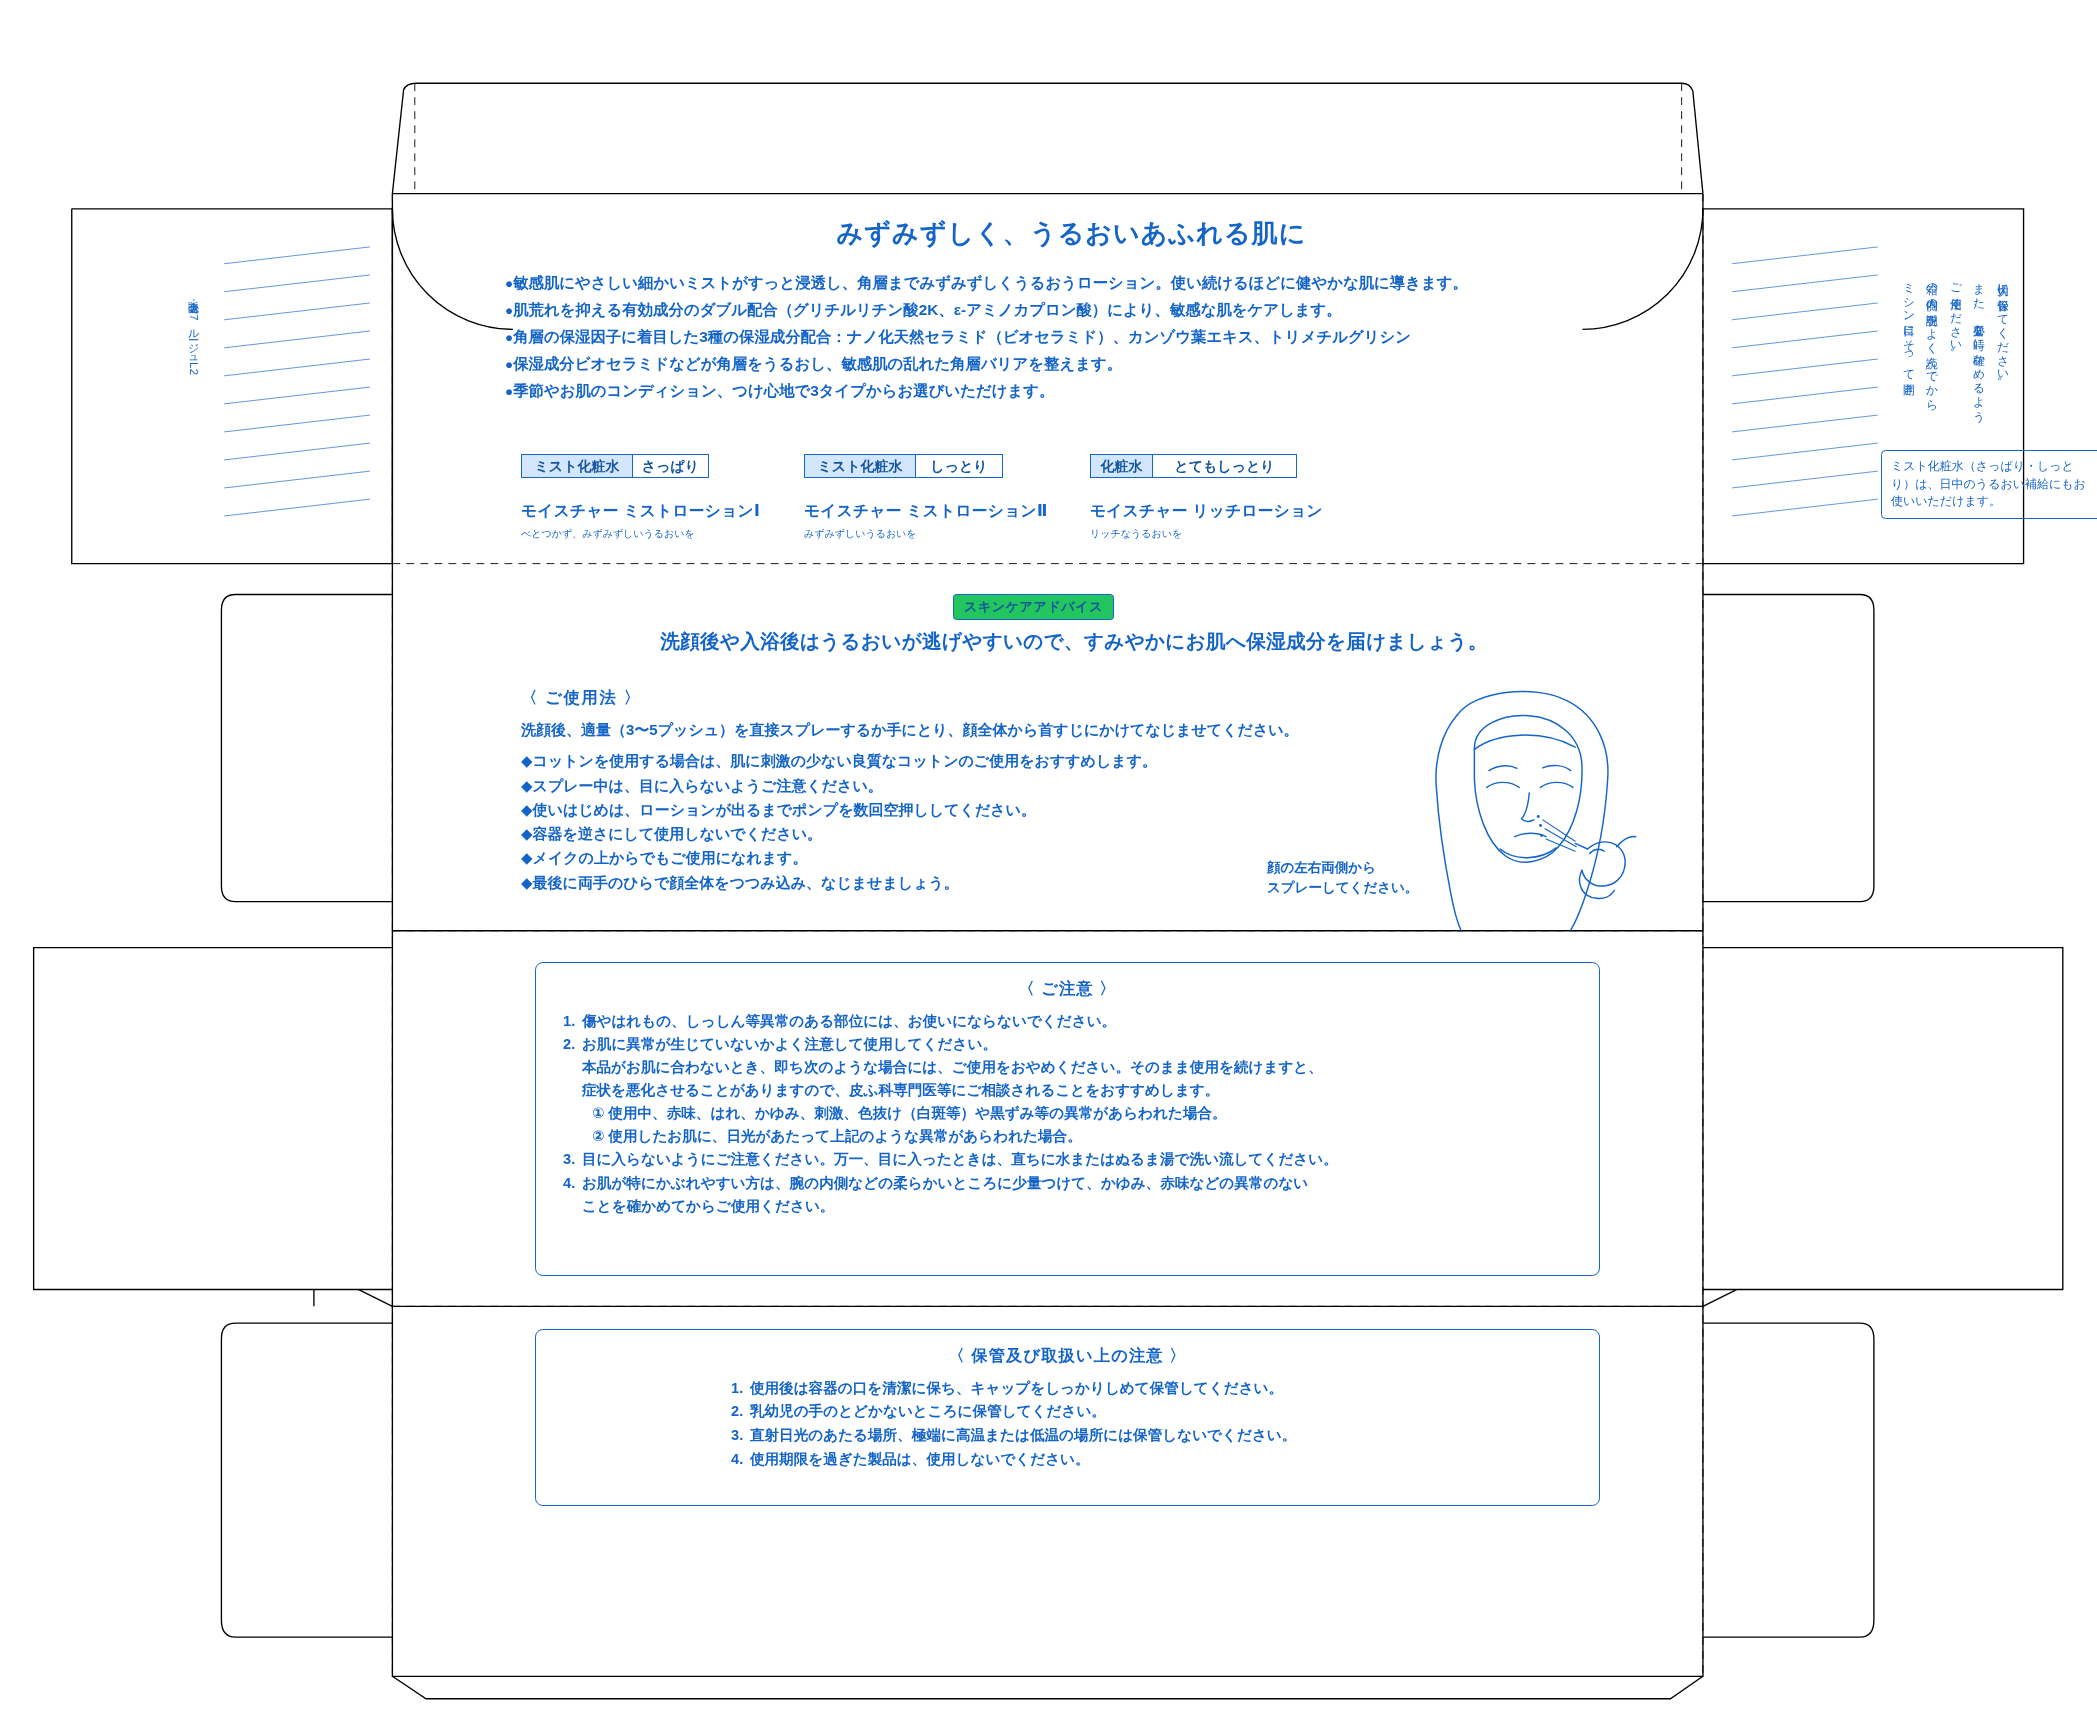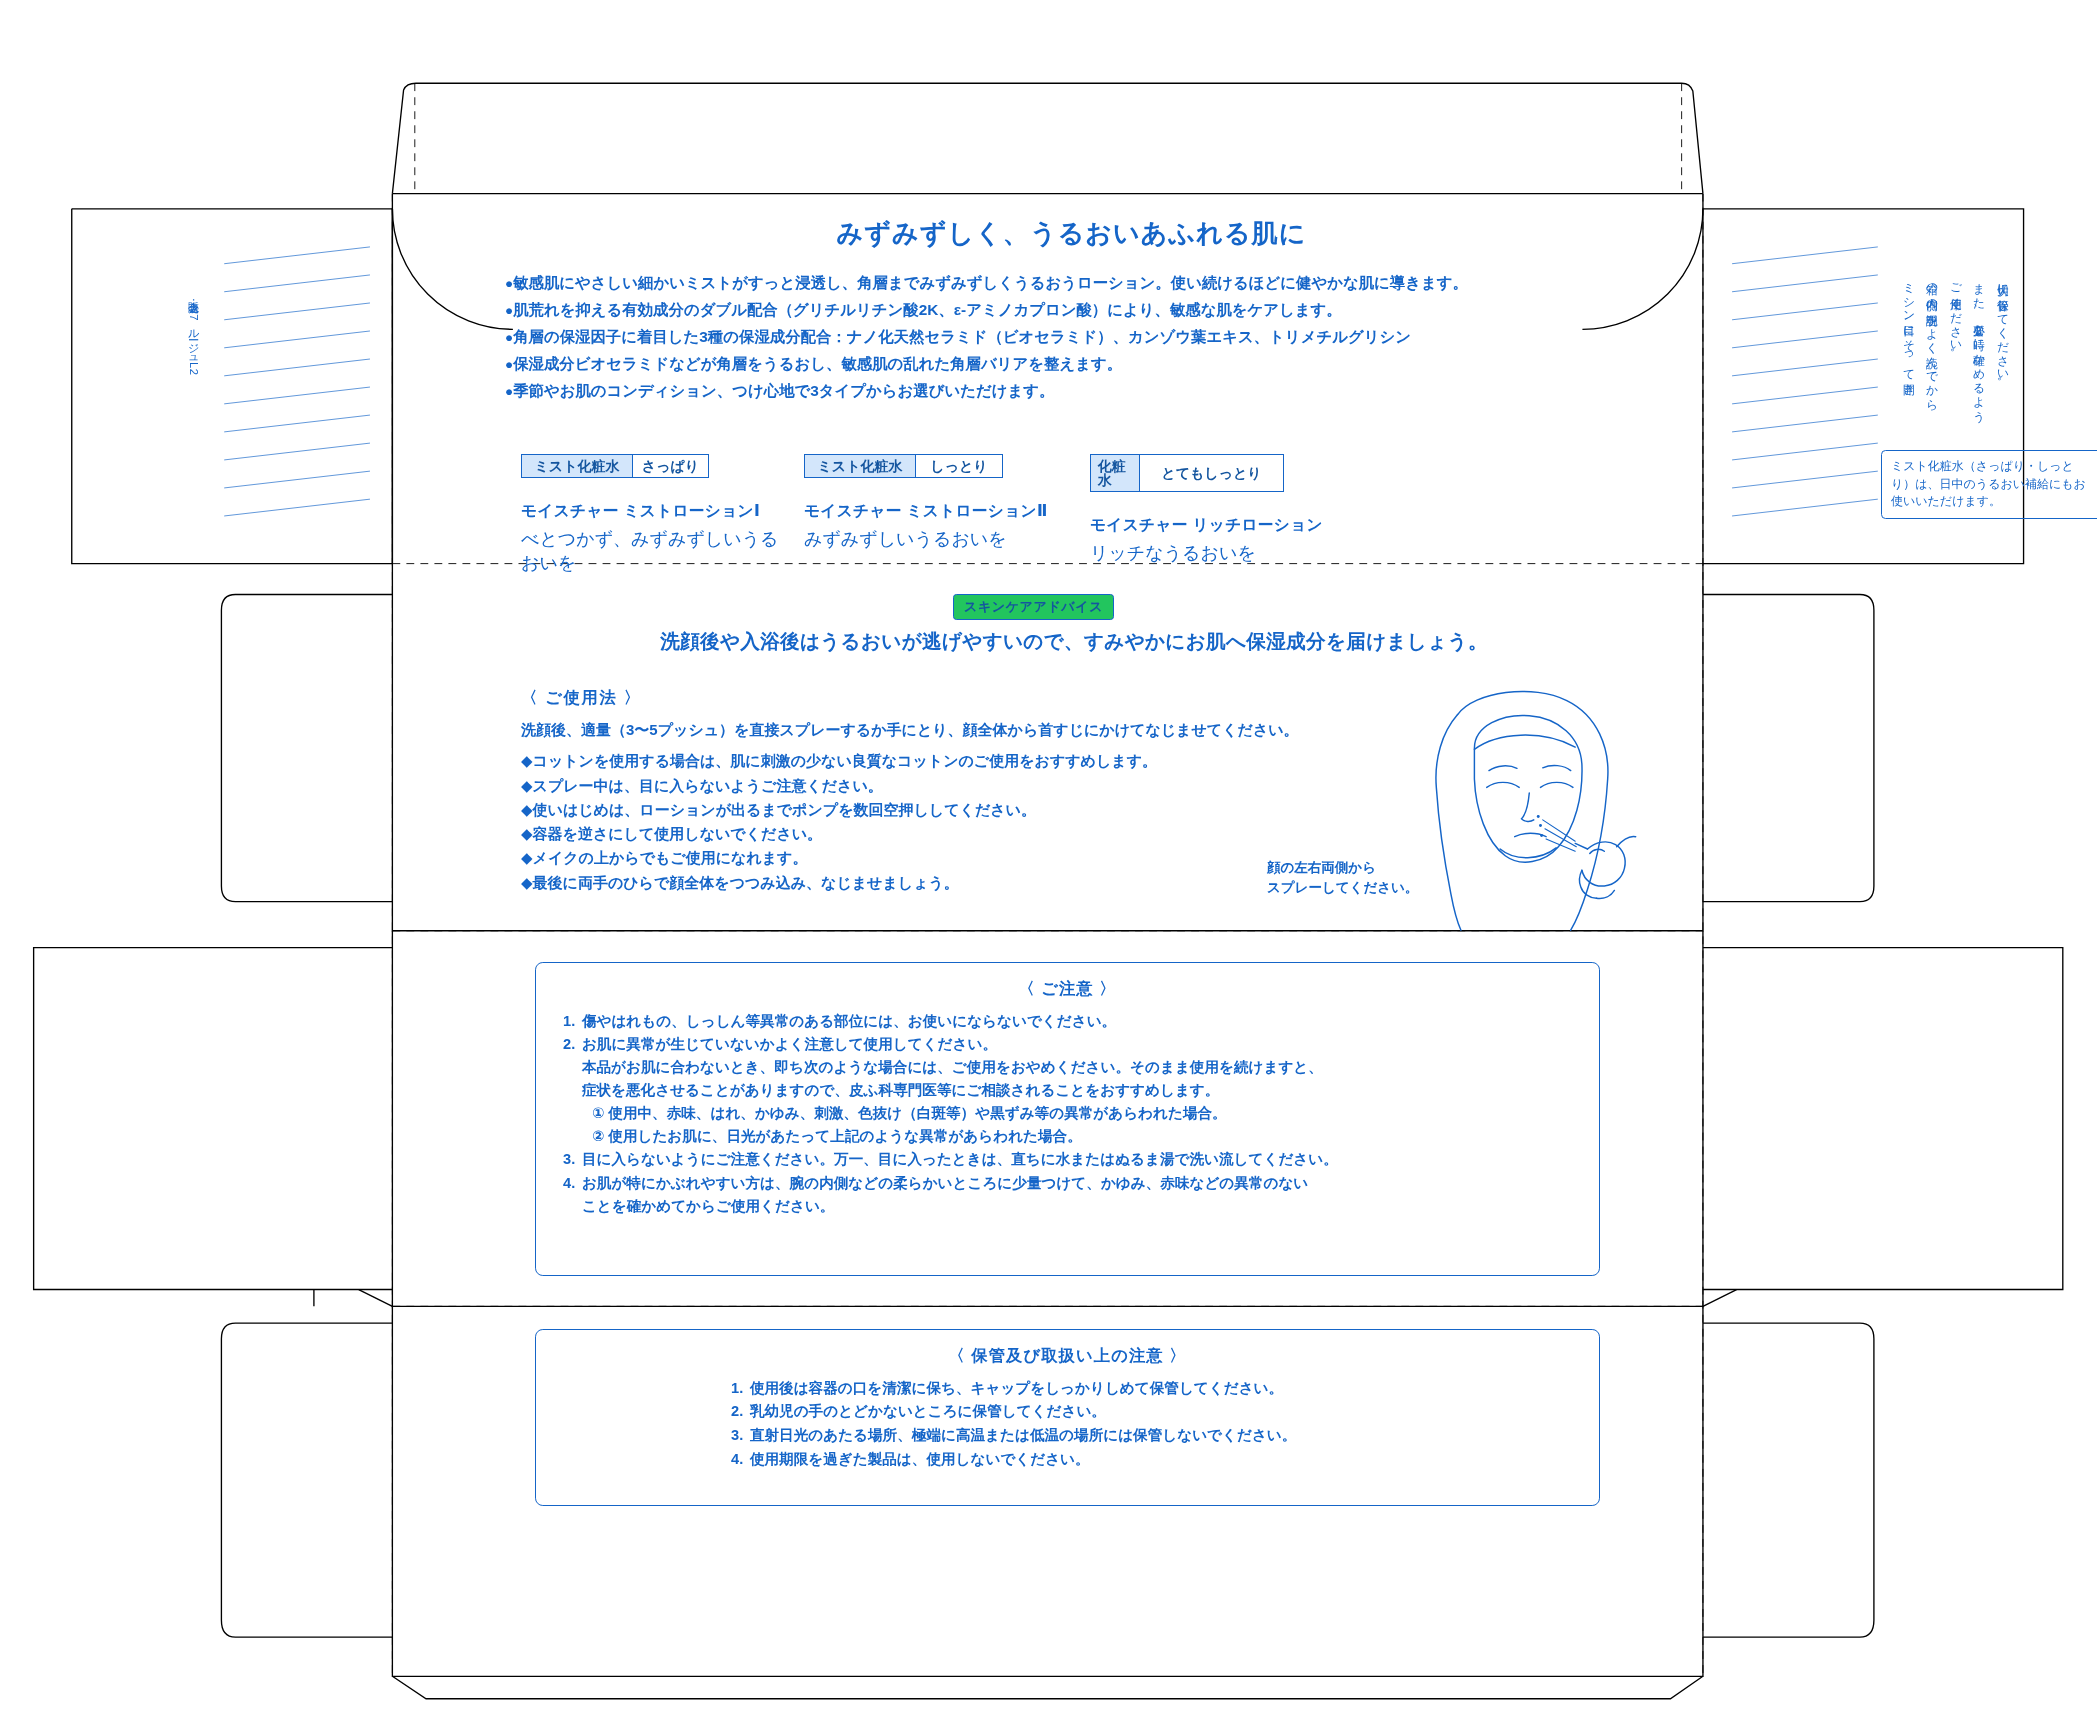--- a/index.html
+++ b/index.html
@@ -78,21 +78,21 @@
   .chip.plain { background: #ffffff; color: #14559f; border-left: none; }
   .type-name {
     margin-top: 23px;
     font-size: 15.7px;
     font-weight: bold;
     color: #1565c8;
     letter-spacing: 0.3px;
   }
   .type-sub {
     margin-top: 5px;
-    font-size: 18px;
+    font-size: 10px;
     color: #1565c8;
   }
   #note-box {
     position: absolute;
     left: 1360px;
     top: -4.5px;
     width: 224px;
     border: 1.1px solid #1565c8;
     border-radius: 4.5px;
     padding: 7.8px 7.8px 7.8px 9px;
@@ -351,21 +351,21 @@
       <div class="chip-wrap">
         <span class="chip solid" style="width:112px;">ミスト化粧水</span>
         <span class="chip plain" style="width:87px;text-align:center;">しっとり</span>
       </div>
       <div class="type-name">モイスチャー ミストローションⅡ</div>
       <div class="type-sub">みずみずしいうるおいを</div>
     </div>
 
     <div class="type-col" style="left:569px; width:269px;">
       <div class="chip-wrap">
-        <span class="chip solid" style="width:50px;">化粧水</span>
+        <span class="chip solid" style="width:63px;text-align:right;">化粧水</span>
         <span class="chip plain" style="width:144px;">とてもしっとり</span>
       </div>
       <div class="type-name">モイスチャー リッチローション</div>
       <div class="type-sub">リッチなうるおいを</div>
     </div>
 
     <div id="note-box">ミスト化粧水（さっぱり・しっとり）は、日中のうるおい補給にもお使いいただけます。</div>
   </div>
 
   <div id="advice-tag">スキンケアアドバイス</div>

